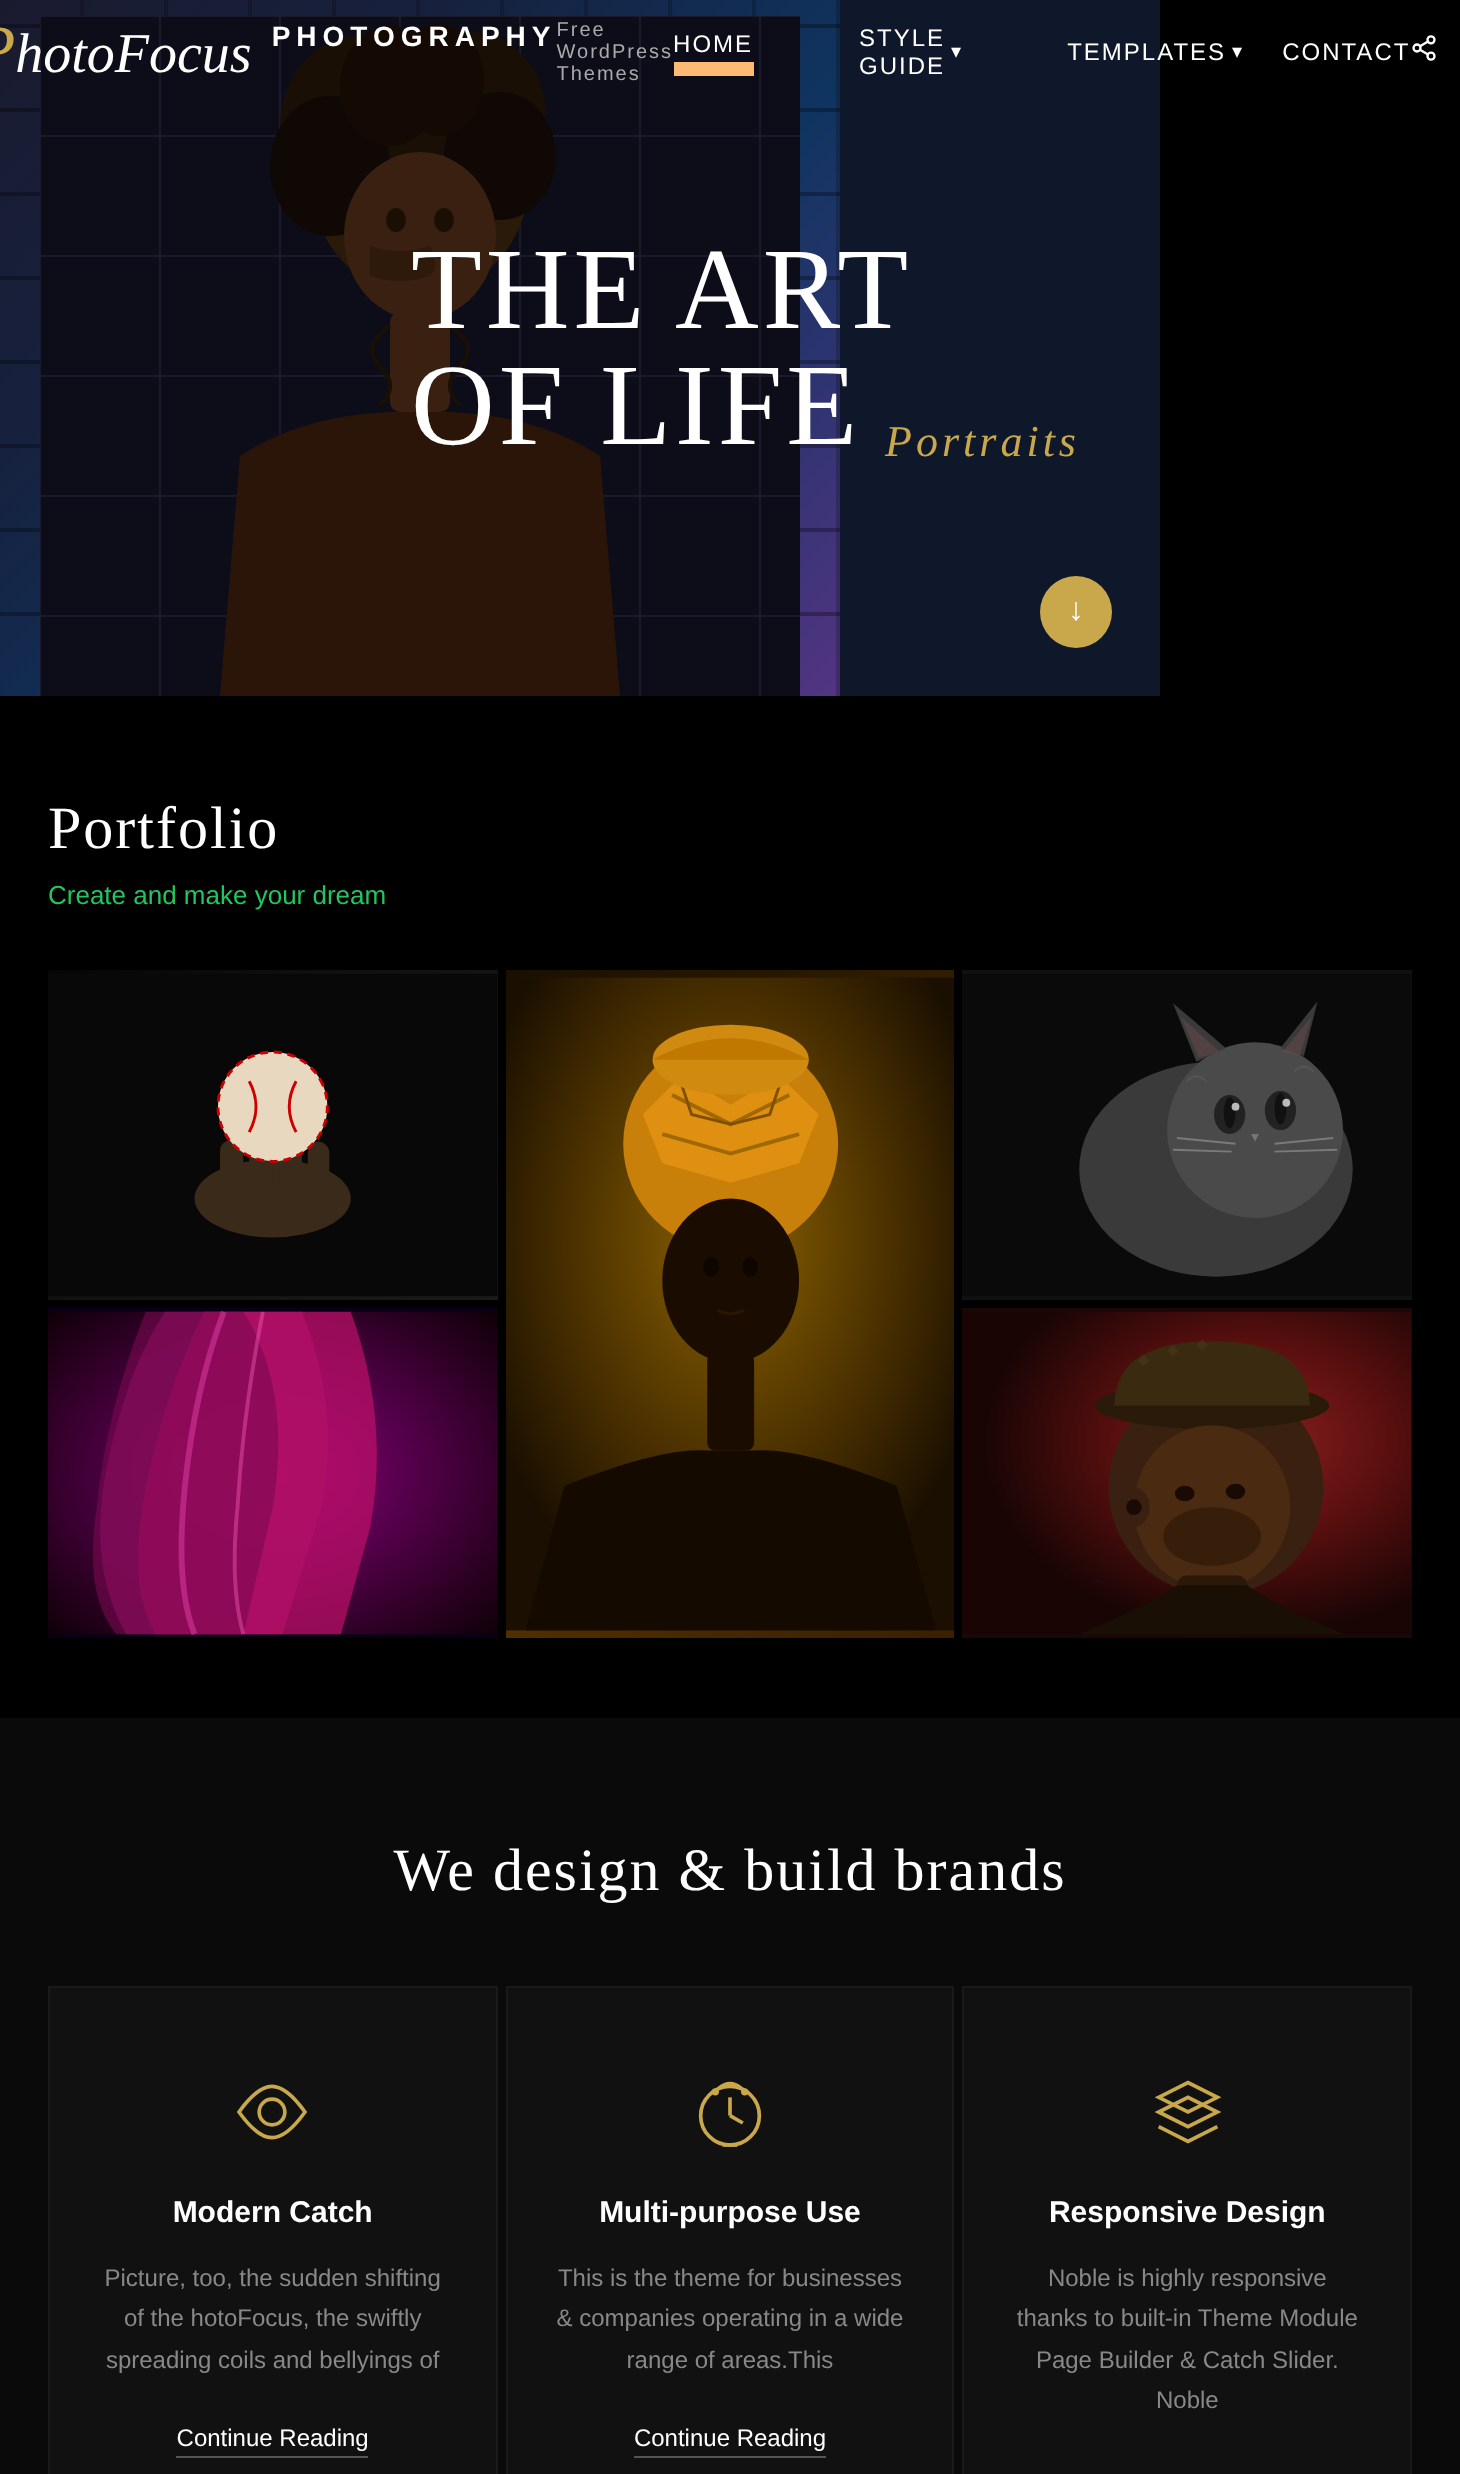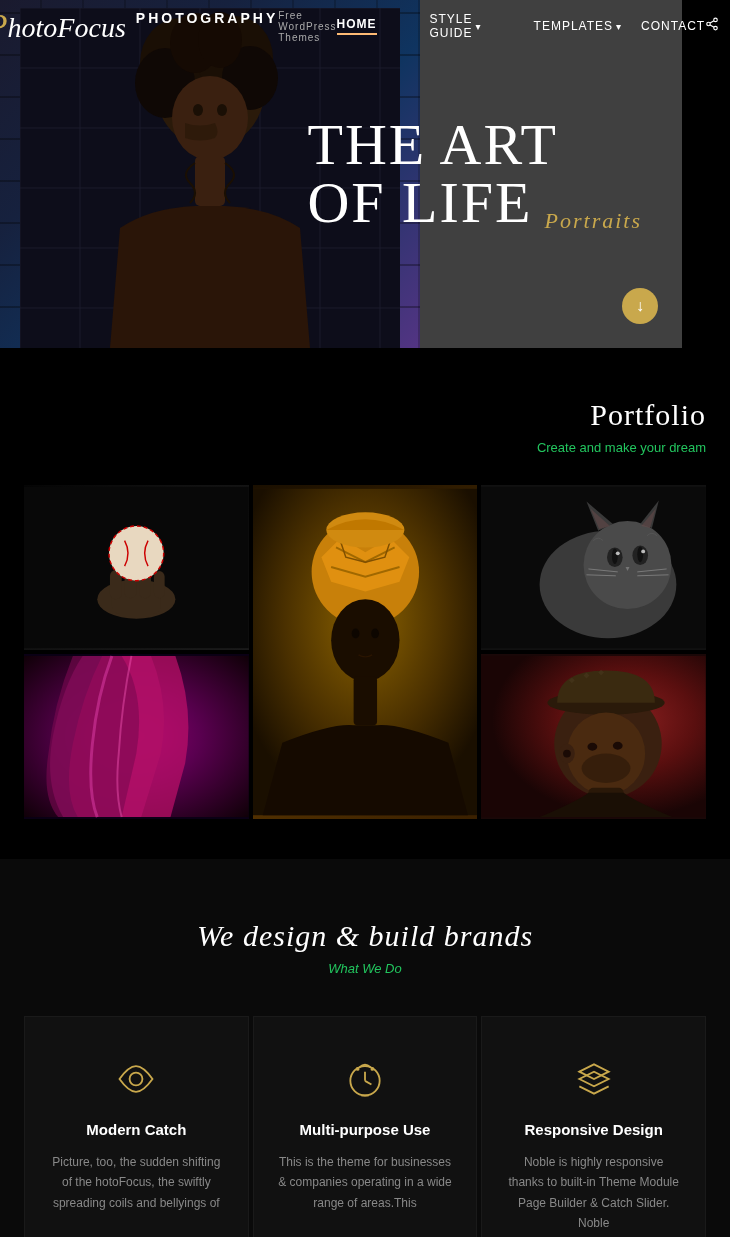--- a/index.html
+++ b/index.html
@@ -56,23 +56,22 @@
     }
     nav a {
       color: #fff;
       text-decoration: none;
       font-size: 12px;
       font-family: Arial, sans-serif;
       letter-spacing: 1px;
       text-transform: uppercase;
     }
     nav a.active {
-      border-bottom: 2px solid #fdba74;
+      border-bottom: 7px solid #fdba74;
       padding-bottom: 2px;
-      font-weight: bold;
     }
     nav .dropdown {
       display: flex;
       align-items: center;
       gap: 3px;
       cursor: pointer;
       margin-left: 33px;
     }
     nav .dropdown-arrow {
       font-size: 10px;
@@ -84,24 +83,24 @@
     }
     .nav-icon {
       color: #fff;
       font-size: 14px;
       cursor: pointer;
     }
 
     
     .hero {
       position: relative;
-      width: 682px;
+      width: 580px;
       height: 348px;
       overflow: hidden;
-      background: #404040;
+      background: #0f172a;
     }
     .hero-image-placeholder {
       position: absolute;
       left: 0; top: 0;
       width: 420px;
       height: 348px;
       background: linear-gradient(135deg, #1a1a2e 0%, #16213e 30%, #0f3460 60%, #533483 100%);
       overflow: hidden;
     }
     
@@ -176,21 +175,21 @@
       bottom: 0;
       left: 20px;
       width: 380px;
       height: 340px;
     }
 
     
     .portfolio-section {
       background: #000;
       padding: 50px 24px 40px;
-      text-align: right;
+      text-align: left;
     }
     .section-title {
       font-size: 30px;
       font-weight: normal;
       color: #fff;
       font-family: Georgia, serif;
       letter-spacing: 1px;
       margin-bottom: 8px;
     }
     .section-subtitle {
@@ -215,21 +214,20 @@
     }
 
     
     .services-section {
       background: #0a0a0a;
       padding: 60px 24px 0;
     }
     .services-header {
       text-align: center;
       margin-bottom: 40px;
-      font-style: italic;
     }
     .services-grid {
       display: grid;
       grid-template-columns: 1fr 1fr 1fr;
       gap: 4px;
     }
     .service-card {
       background: #111;
       padding: 40px 24px 30px;
       text-align: center;
@@ -524,21 +522,20 @@
         <rect x="110" y="135" width="36" height="30" fill="#2a1808" rx="5"></rect>
         <path d="M 60 165 Q 100 148 110 140 L 146 140 Q 156 148 196 165 Z" fill="#1a0f05"></path>
       </svg>
     </div>
   </div>
 </section>
 
 <section class="services-section">
   <div class="services-header">
     <h2 class="section-title">We design &amp; build brands</h2>
-    <p class="section-subtitle">What We Do</p>
   </div>
 
   <div class="services-grid">
 
     <div class="service-card">
       <div class="service-icon">
         <svg class="icon-svg" viewBox="0 0 48 48" fill="none" xmlns="http://www.w3.org/2000/svg">
           <path d="M 6 24 Q 16 10 24 10 Q 32 10 42 24 Q 32 38 24 38 Q 16 38 6 24 Z" stroke="#c9a84c" stroke-width="2" fill="none"></path>
           <circle cx="24" cy="24" r="7" stroke="#c9a84c" stroke-width="2" fill="none"></circle>
         </svg>

